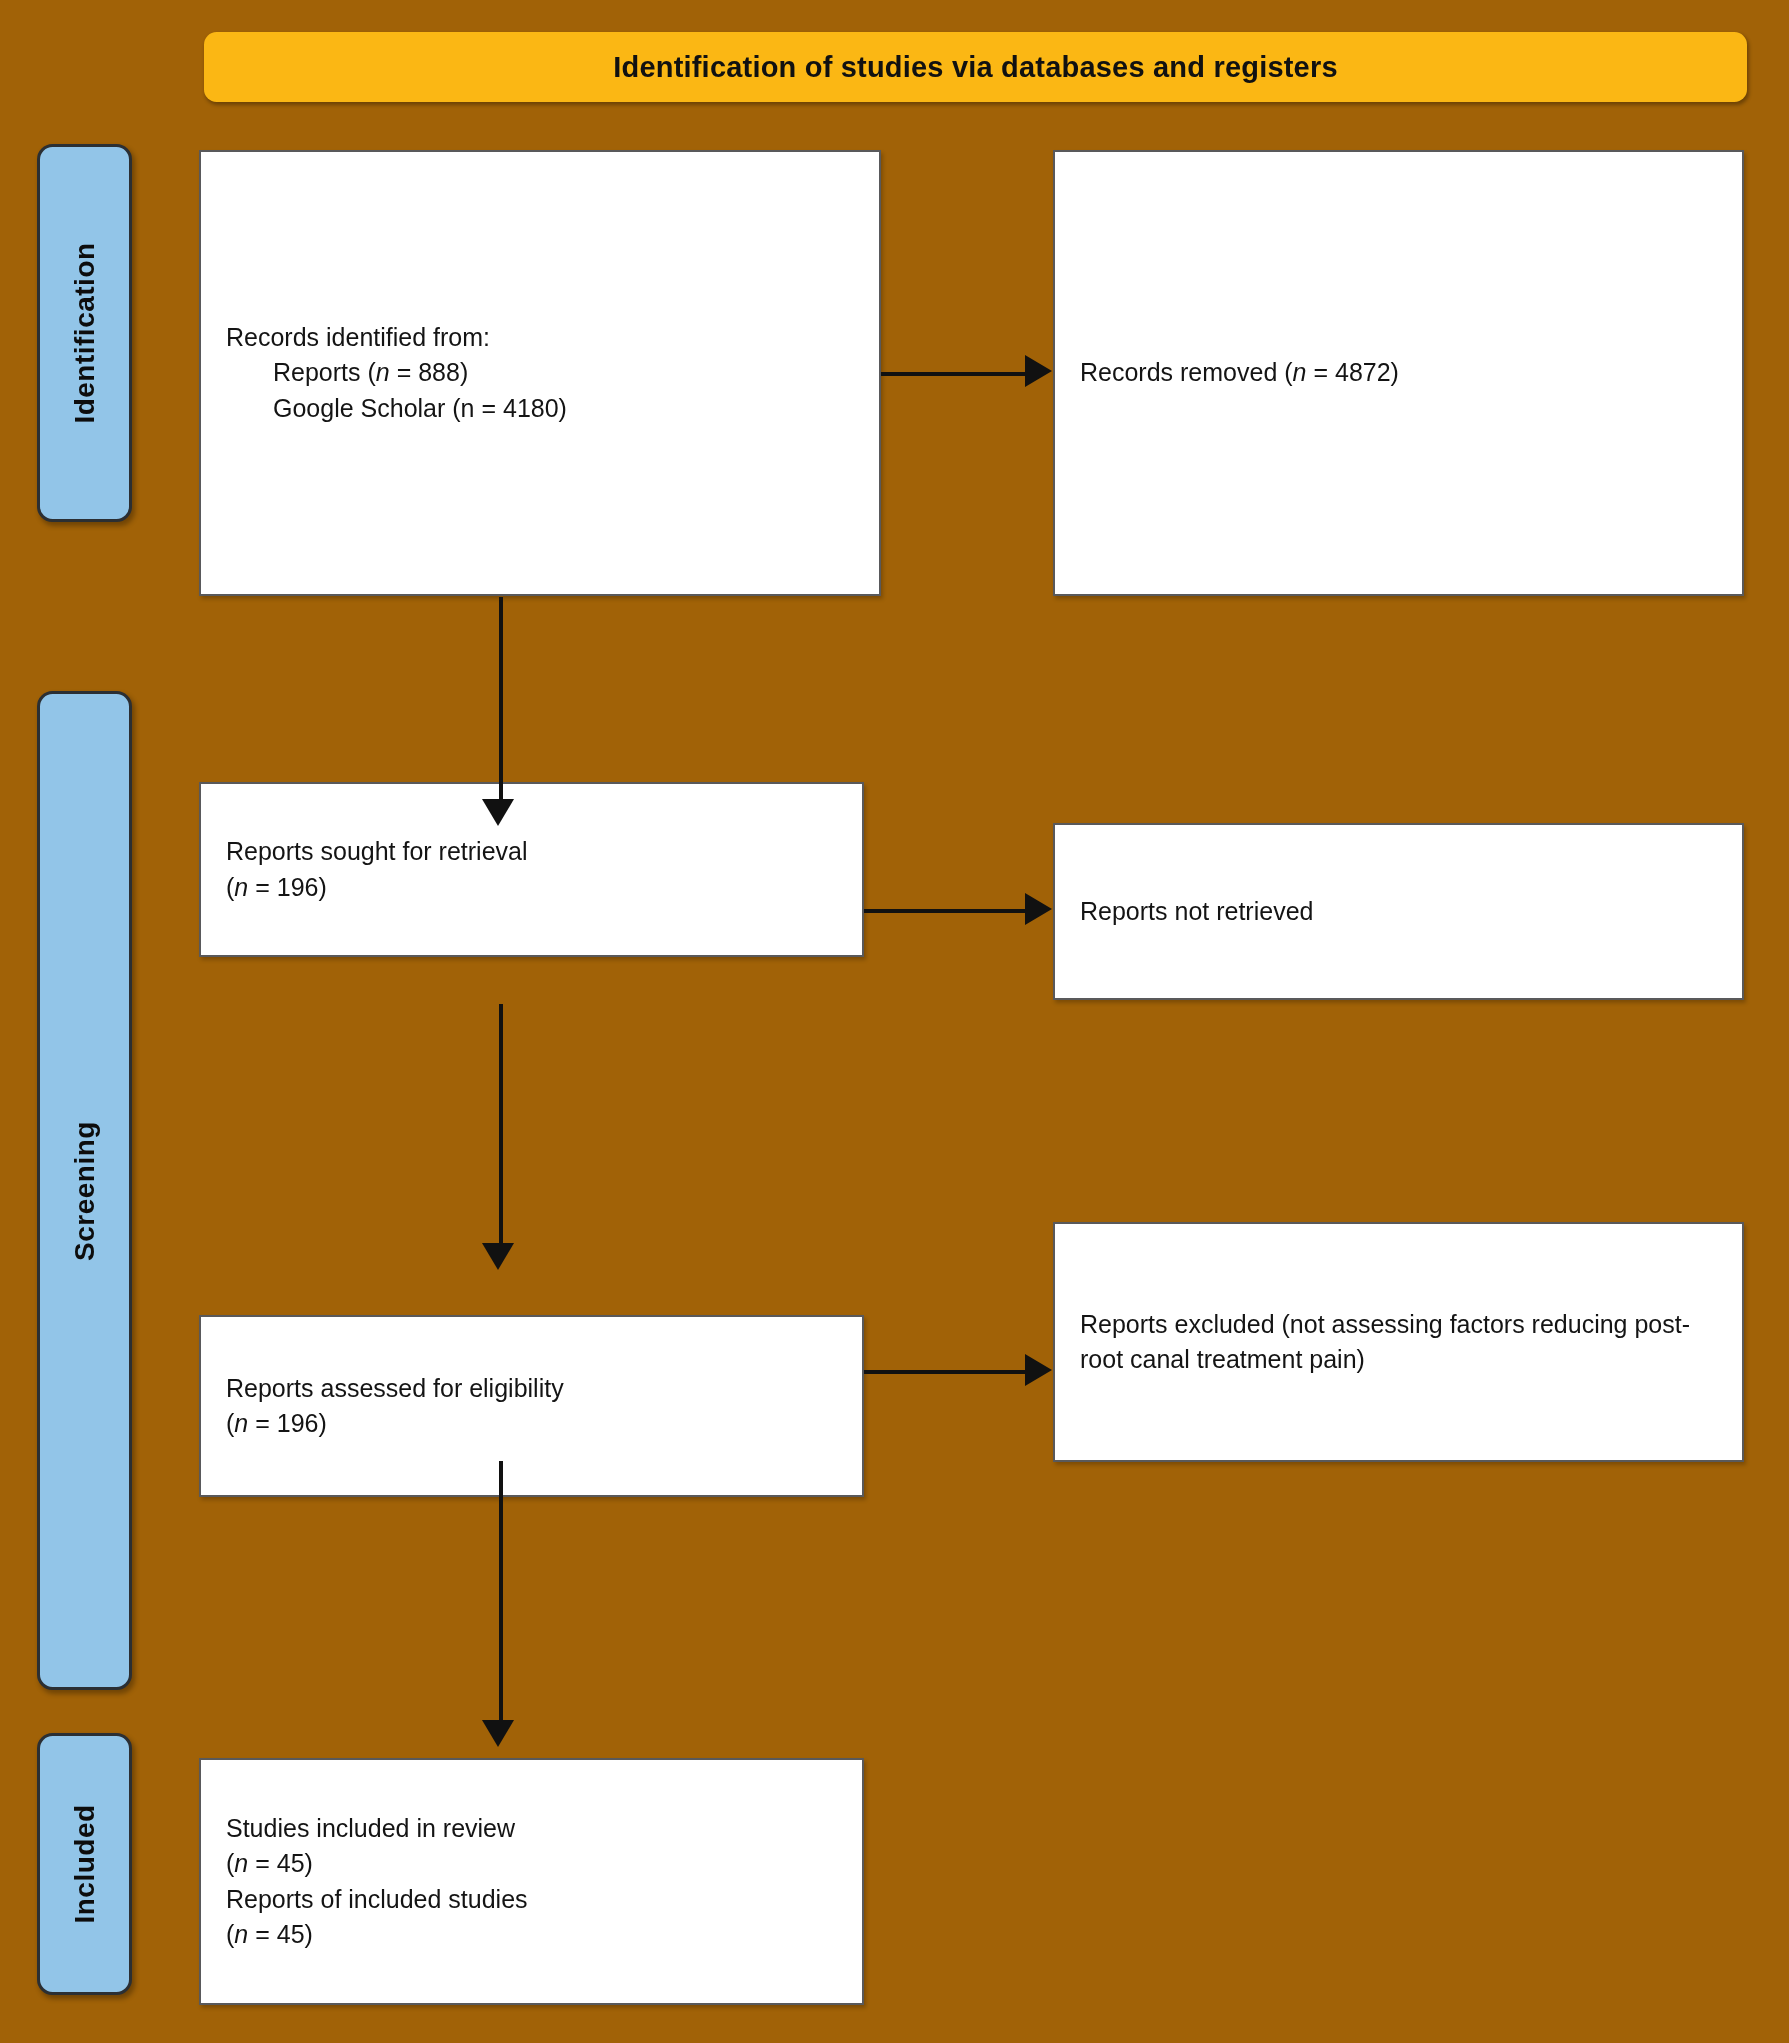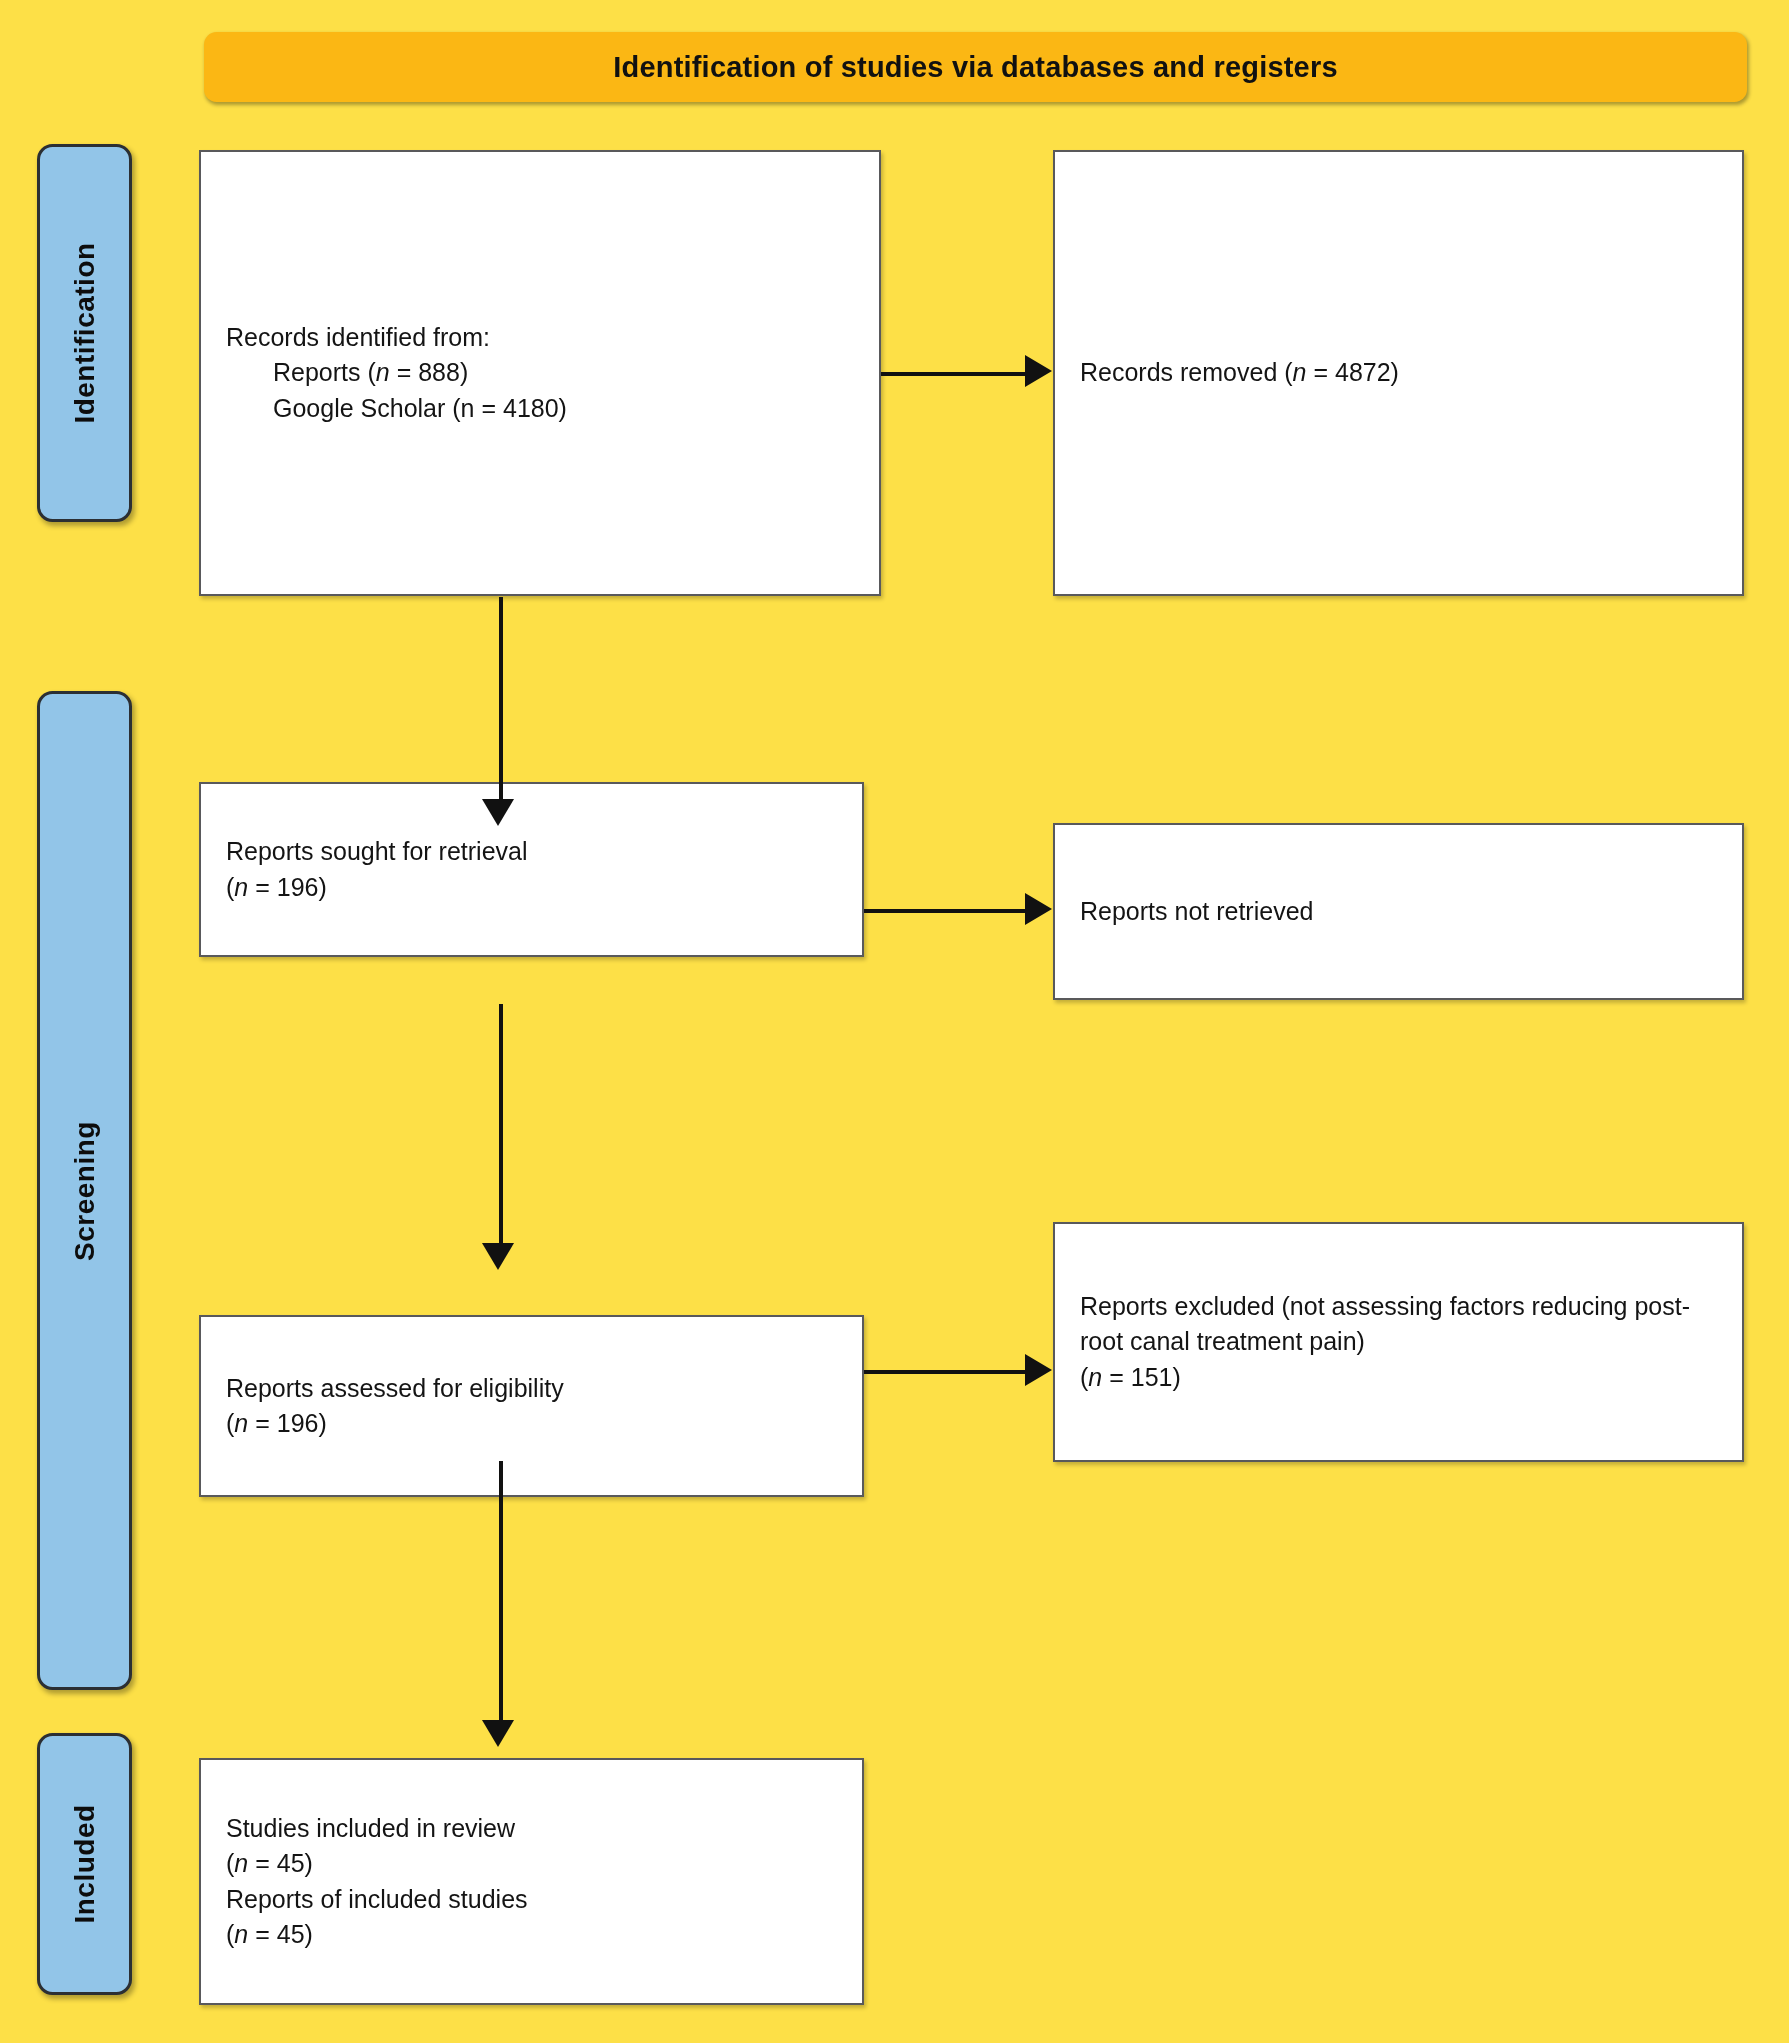--- a/index.html
+++ b/index.html
@@ -8,21 +8,21 @@
     padding: 0;
     background: #ffffff;
   }
   body {
     font-family: "Liberation Sans", sans-serif;
   }
   #canvas {
     position: relative;
     width: 1789px;
     height: 2044px;
-    background: #fde047;
+    background: #a16207;
     overflow: hidden;
   }
 
   
   .header-banner {
     position: absolute;
     left: 204px;
     top: 32px;
     width: 1543px;
     height: 70px;
@@ -191,21 +191,20 @@
     <div class="line">Reports not retrieved</div>
   </div>
 
   <div class="flow-box" id="box-assessed">
     <div class="line">Reports assessed for eligibility</div>
     <div class="line"><span>(</span><span class="ital">n</span><span> = 196)</span></div>
   </div>
 
   <div class="flow-box wrap" id="box-excluded">
     <div class="line">Reports excluded (not assessing factors reducing post-root canal treatment pain)</div>
-    <div class="line"><span>(</span><span class="ital">n</span><span> = 151)</span></div>
   </div>
 
   <div class="flow-box" id="box-included">
     <div class="line">Studies included in review</div>
     <div class="line"><span>(</span><span class="ital">n</span><span> = 45)</span></div>
     <div class="line">Reports of included studies</div>
     <div class="line"><span>(</span><span class="ital">n</span><span> = 45)</span></div>
   </div>
 
   <div class="conn conn-v" id="conn-v1"></div>

